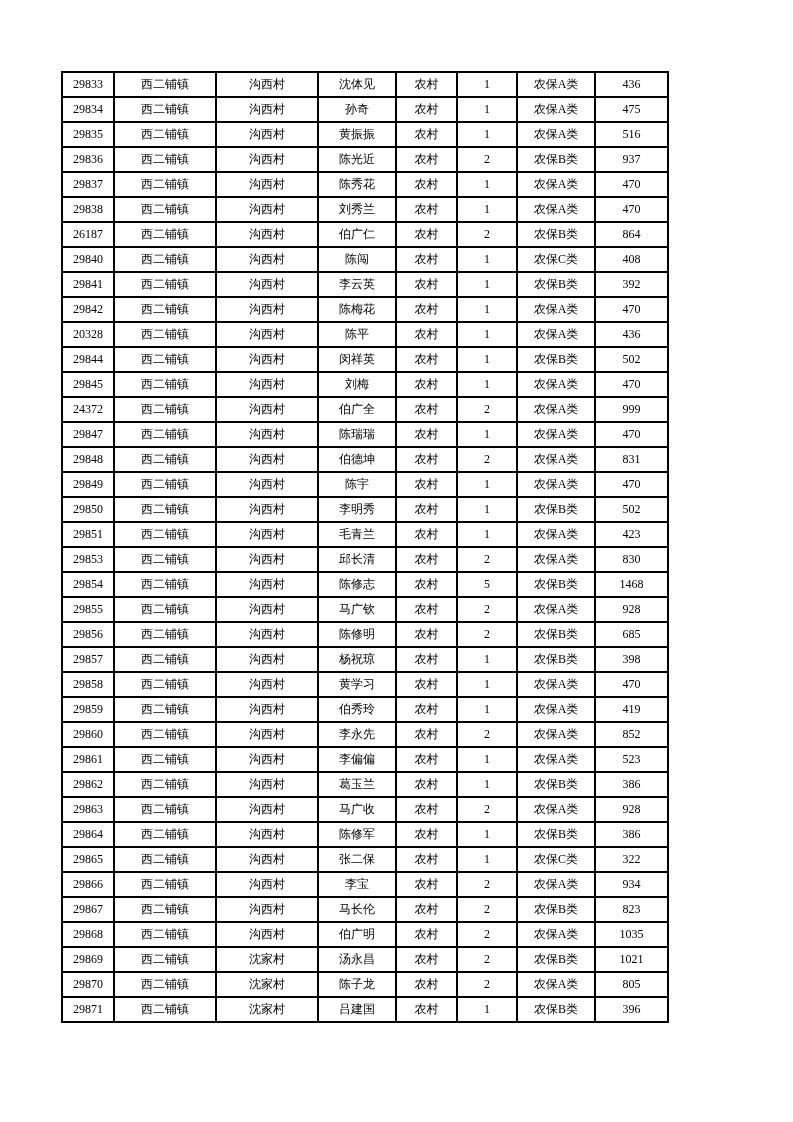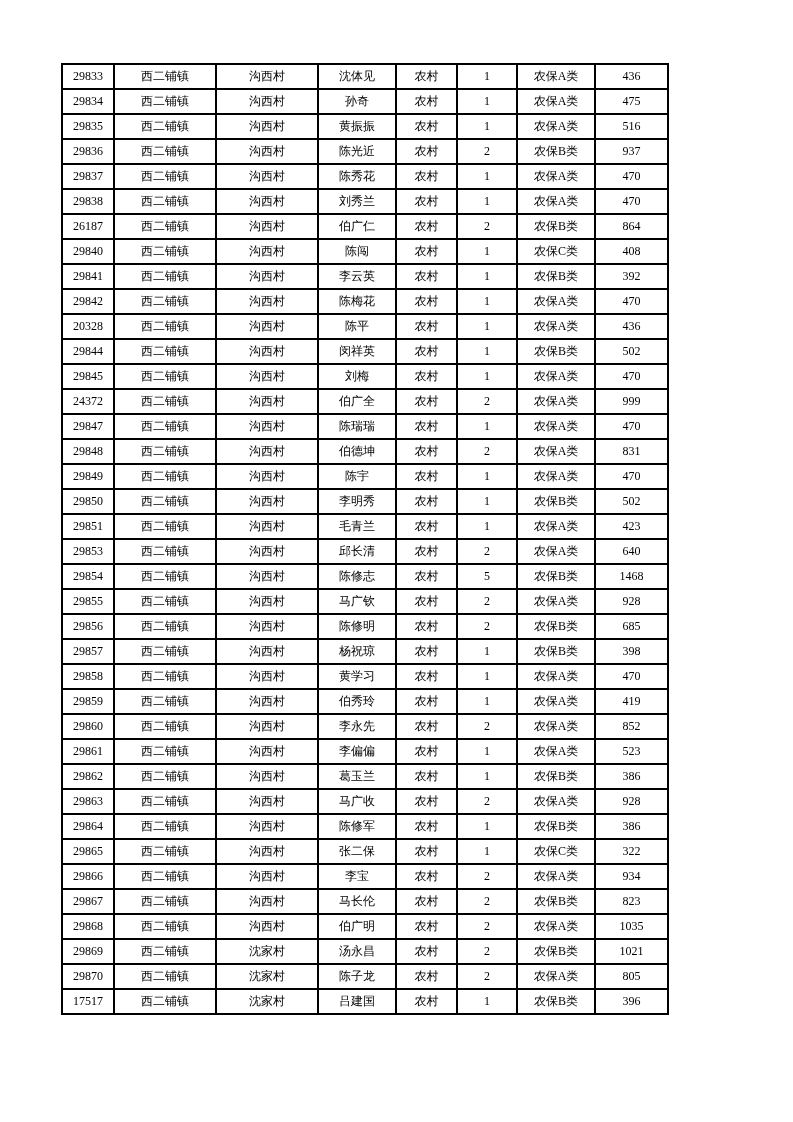--- a/index.html
+++ b/index.html
@@ -17,21 +17,21 @@
   .sheet {
     position: absolute;
     left: 0; top: 0;
     width: 793px;
     height: 1122px;
     background: #ffffff;
   }
   table.grid {
     position: absolute;
     left: 61px;
-    top: 63px;
+    top: 71px;
     border-collapse: separate;
     border-spacing: 0;
     table-layout: fixed;
     border: 1px solid #000000;
   }
   table.grid td {
     border: 1px solid #000000;
     box-sizing: border-box;
     height: 25px;
     padding: 0 2px;
@@ -259,21 +259,21 @@
     <td>423</td>
   </tr>
         <tr>
     <td>29853</td>
     <td>西二铺镇</td>
     <td>沟西村</td>
     <td>邱长清</td>
     <td>农村</td>
     <td>2</td>
     <td>农保A类</td>
-    <td>640</td>
+    <td>830</td>
   </tr>
         <tr>
     <td>29854</td>
     <td>西二铺镇</td>
     <td>沟西村</td>
     <td>陈修志</td>
     <td>农村</td>
     <td>5</td>
     <td>农保B类</td>
     <td>1468</td>
@@ -432,21 +432,21 @@
     <td>29870</td>
     <td>西二铺镇</td>
     <td>沈家村</td>
     <td>陈子龙</td>
     <td>农村</td>
     <td>2</td>
     <td>农保A类</td>
     <td>805</td>
   </tr>
         <tr>
-    <td>17517</td>
+    <td>29871</td>
     <td>西二铺镇</td>
     <td>沈家村</td>
     <td>吕建国</td>
     <td>农村</td>
     <td>1</td>
     <td>农保B类</td>
     <td>396</td>
   </tr>
       </tbody>
   </table>

